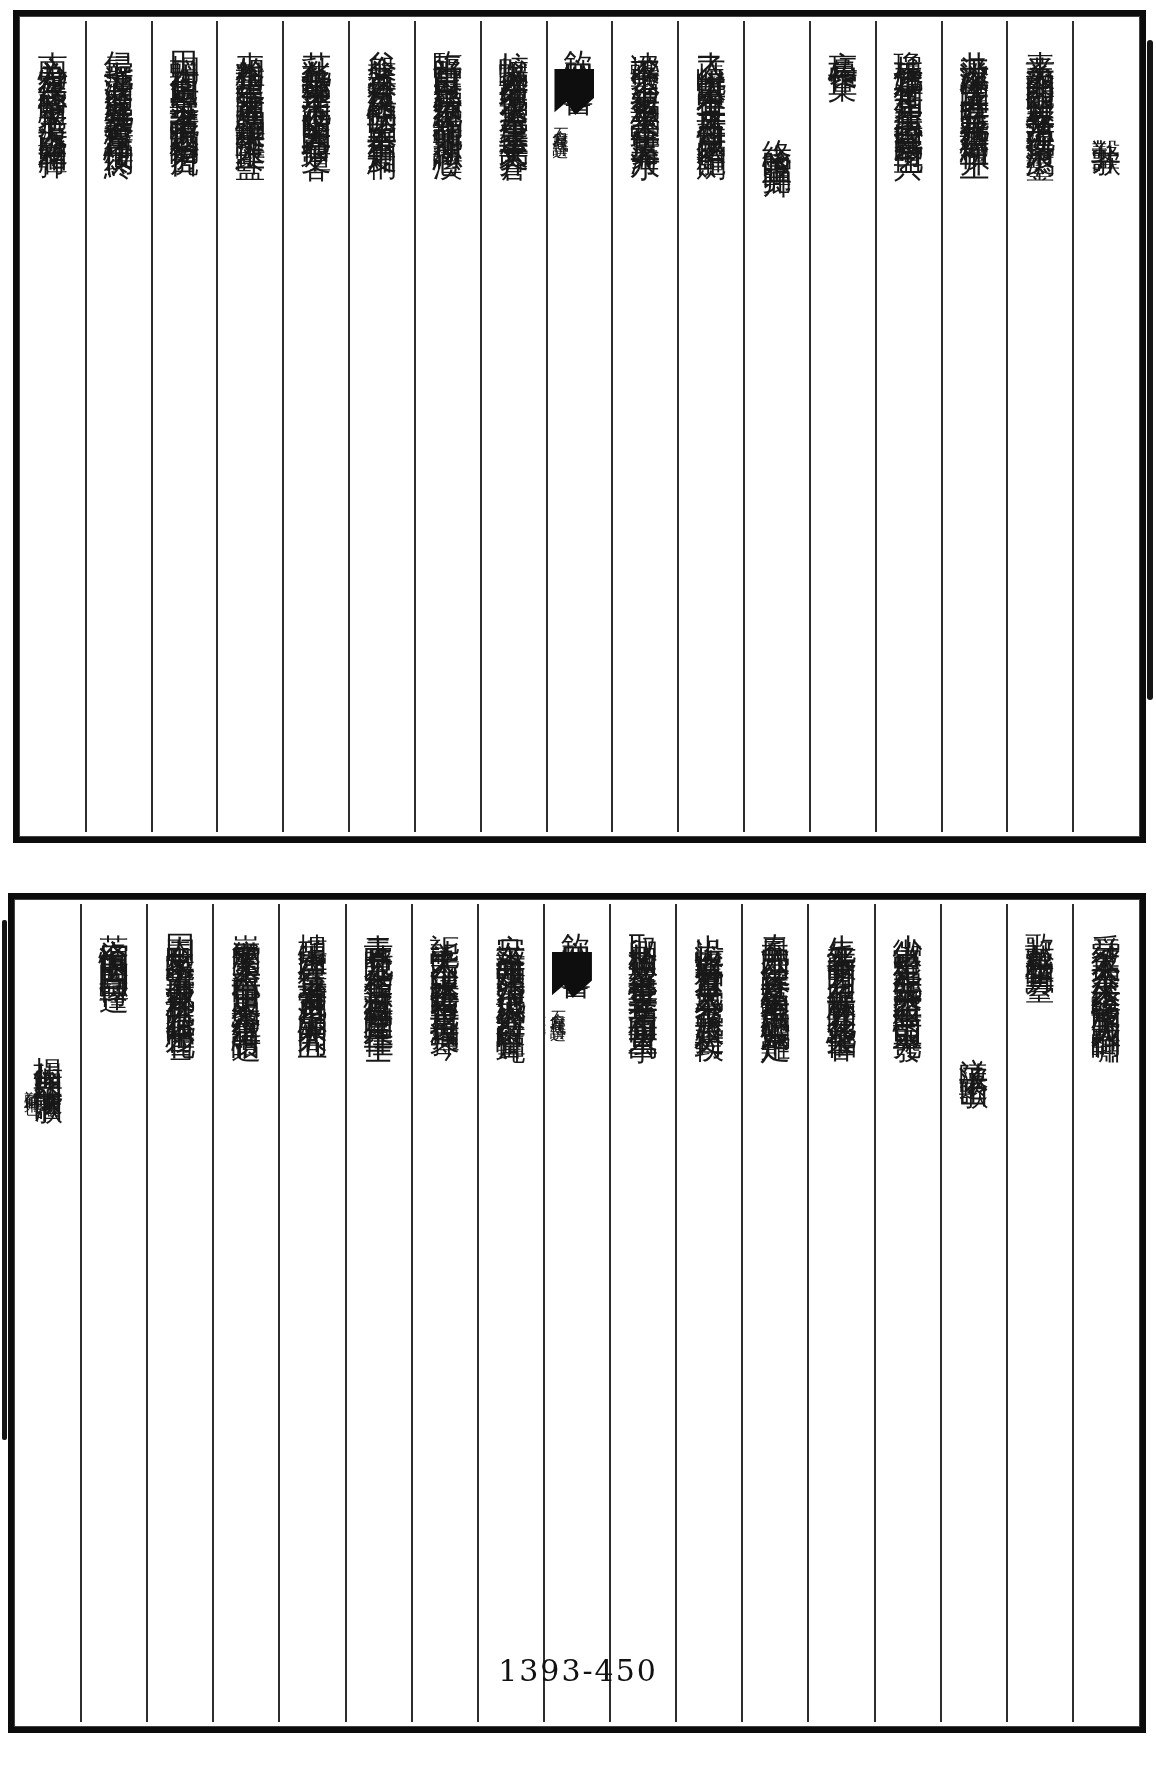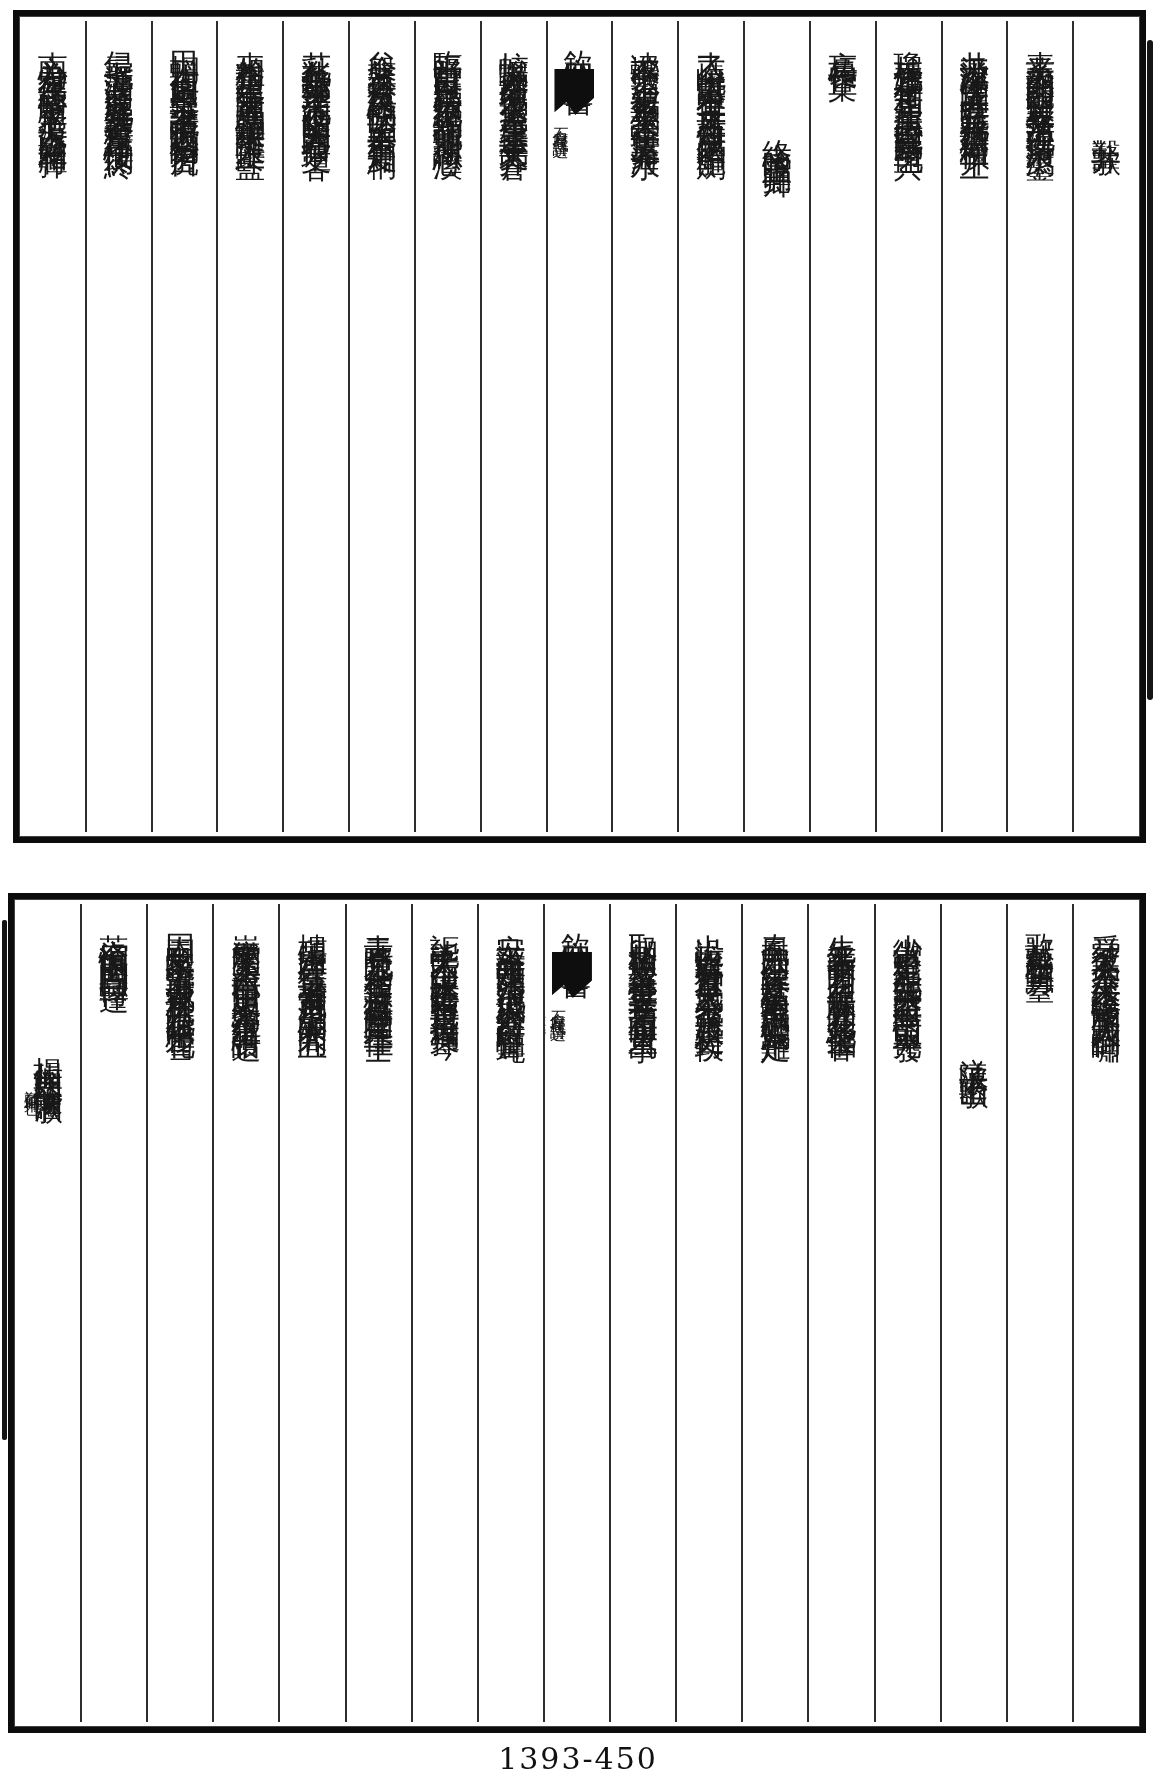--- a/index.html
+++ b/index.html
@@ -35,21 +35,21 @@
     clip-path:polygon(0 0,100% 0,100% 62%,52% 100%,30% 72%,0 94%);
   }
   .banxin-notes,.title-note{
     margin-block-start:58px;display:block;flex:none;
   }
   .banxin-notes span,.title-note span{
     display:block;font-size:16px;letter-spacing:3px;line-height:1.25;
   }
   .title-note{margin-block-start:12px;}
   .footer{
-    position:absolute;left:0;top:1741px;width:100%;
+    position:absolute;left:0;top:1653px;width:100%;
     text-align:center;font-size:30px;letter-spacing:2px;color:#111;
   }
   .artifact{position:absolute;background:#151515;}
   .artifact.a1{left:1147px;top:40px;width:6px;height:660px;border-radius:3px;}
   .artifact.a2{left:2px;top:920px;width:5px;height:520px;border-radius:2px;}
 </style>
 </head>
 <body>
 
 <div class="leaf leaf-top" id="block-0">

